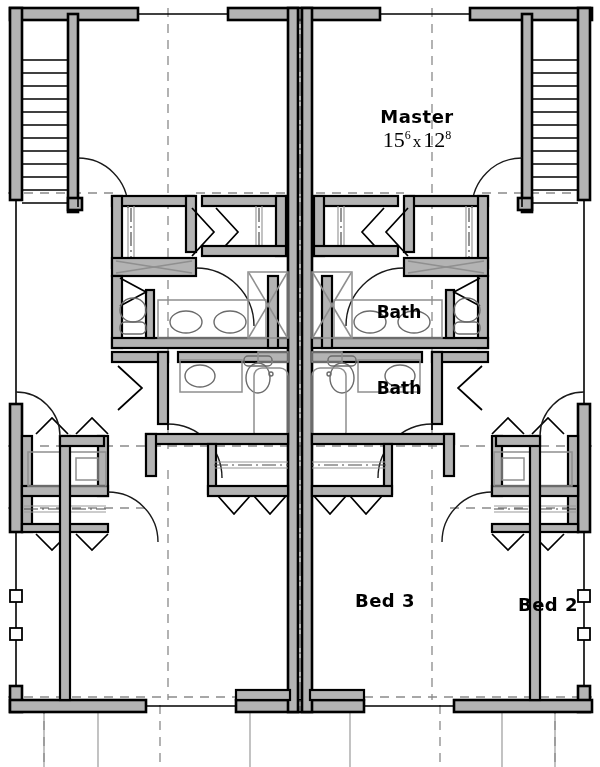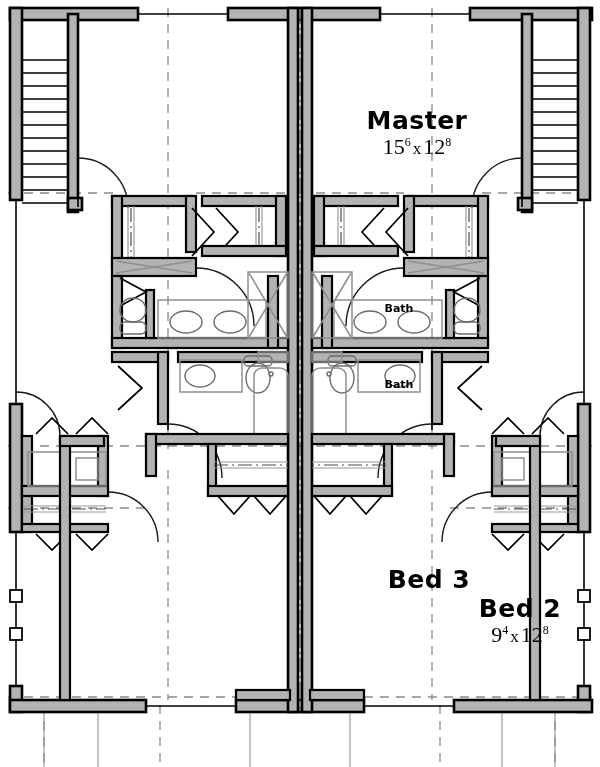--- a/index.html
+++ b/index.html
@@ -1,24 +1,24 @@
 <!DOCTYPE html>
 <html><head>
 <meta charset="utf-8">
 <style>
   html,body{margin:0;padding:0;background:#ffffff;}
   body{font-family:"DejaVu Sans", sans-serif;}
   #stage{position:relative;width:600px;height:767px;background:#ffffff;overflow:hidden;}
   #plan{position:absolute;left:0;top:0;width:600px;height:767px;}
   .lbl{position:absolute;text-align:center;color:#000;font-family:"DejaVu Sans", sans-serif;white-space:nowrap;}
-  .lbl .nm{font-size:25px;font-weight:600;letter-spacing:0.5px;line-height:1.05;}
+  .lbl .nm{font-size:18px;font-weight:600;letter-spacing:0.5px;line-height:1.05;}
   .lbl .dim{font-size:22px;font-weight:400;line-height:1.05;margin-top:1px;font-family:Liberation Serif, serif;}
   .lbl .sup{font-size:12px;vertical-align:super;}
   .lbl .x{font-size:17px;padding:0 2px;}
-  .blbl{position:absolute;font-size:11px;font-weight:600;color:#000;text-align:center;white-space:nowrap;font-family:"DejaVu Sans", sans-serif;}
+  .blbl{position:absolute;font-size:17px;font-weight:600;color:#000;text-align:center;white-space:nowrap;font-family:"DejaVu Sans", sans-serif;}
 </style>
 </head>
 <body>
 
 <div id="stage">
 
   <svg id="plan" viewBox="0 0 600 767">
     <defs>
       <style>
         .w   { fill:#b3b3b3; stroke:#000; stroke-width:2.6; }
@@ -364,27 +364,24 @@
     </g>
   </svg>
 
   <div class="lbl" style="left:417px;top:108px;transform:translateX(-50%);">
     <div class="nm">Master</div>
     <div class="dim">
       <span>15</span><span class="sup">6</span><span class="x">x</span><span>12</span><span class="sup">8</span>
     </div>
   </div>
 
-  <div class="lbl" style="left:385px;top:567px;transform:translateX(-50%);margin-left:44px;">
+  <div class="lbl" style="left:385px;top:592px;transform:translateX(-50%);">
     <div class="nm">Bed 3</div>
   </div>
 
-  <div class="lbl" style="left:520px;top:596px;transform:translateX(-50%);text-align:center;">
+  <div class="lbl" style="left:548px;top:596px;transform:translateX(-50%);text-align:center;">
     <div class="nm">Bed 2</div>
-    <div class="dim">
-      <span>9</span><span class="sup">4</span><span class="x">x</span><span>12</span><span class="sup">8</span>
-    </div>
   </div>
 
   <div class="blbl" style="left:399px;top:302px;transform:translateX(-50%);">Bath</div>
   <div class="blbl" style="left:399px;top:378px;transform:translateX(-50%);">Bath</div>
 
 </div>
 
 </body></html>

